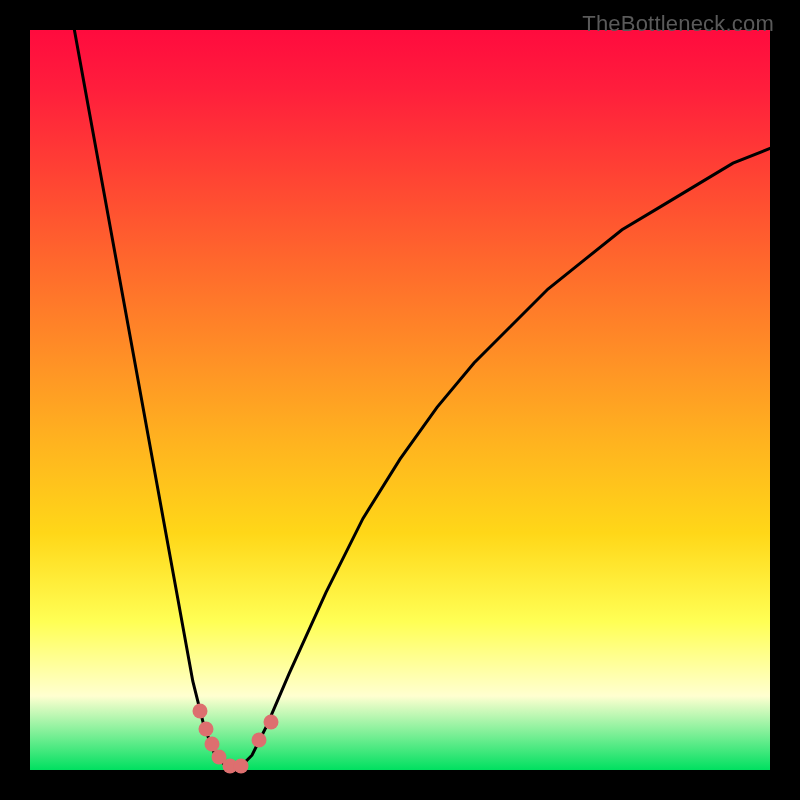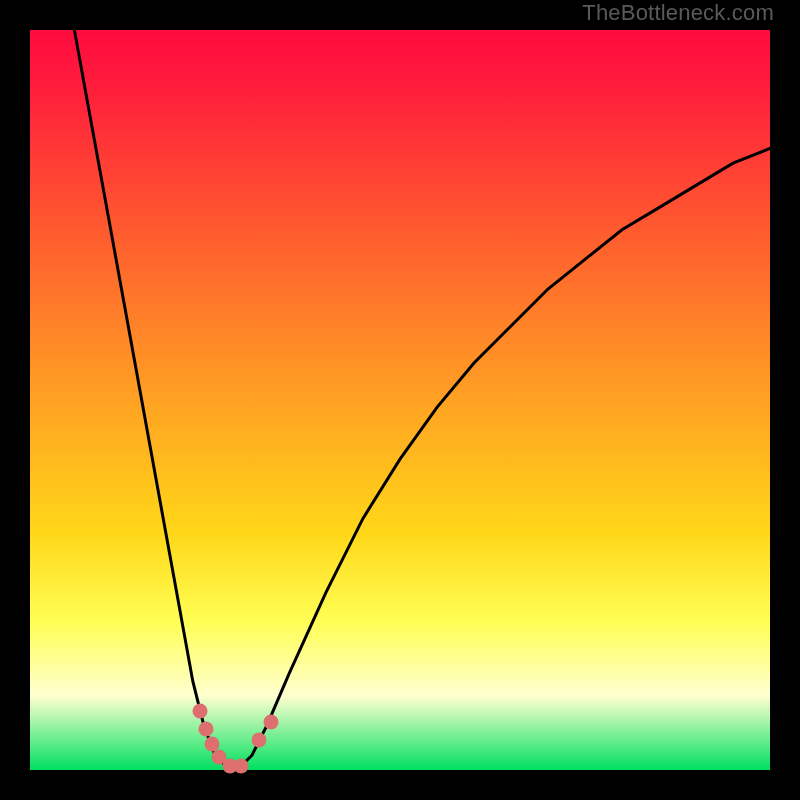--- a/index.html
+++ b/index.html
@@ -14,21 +14,21 @@
       #ff6a2c 32%,
       #ff8f26 44%,
       #ffb41f 56%,
       #ffd718 68%,
       #ffff55 80%,
       #ffffd0 90%,
       #00e060 100%);
   }
   .watermark{
     position:absolute;
-    top:0;right:26px;
+    top:11px;right:26px;
     color:#5a5a5a;
     font:22px Arial,Helvetica,sans-serif;
     letter-spacing:0.2px;
   }
   .markers{position:absolute;left:30px;top:30px;width:740px;height:740px;}
   .mark{position:absolute;width:15px;height:15px;border-radius:50%;
         background:#dd6f6f;transform:translate(-50%,-50%);}
 </style>
 </head>
 <body>

